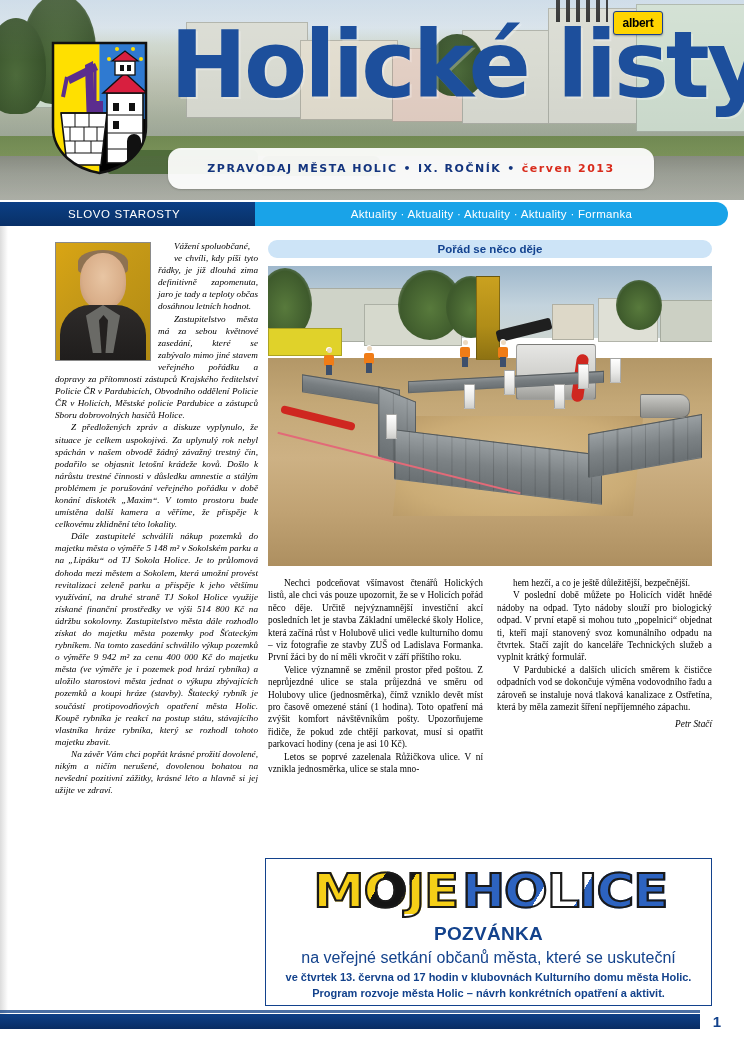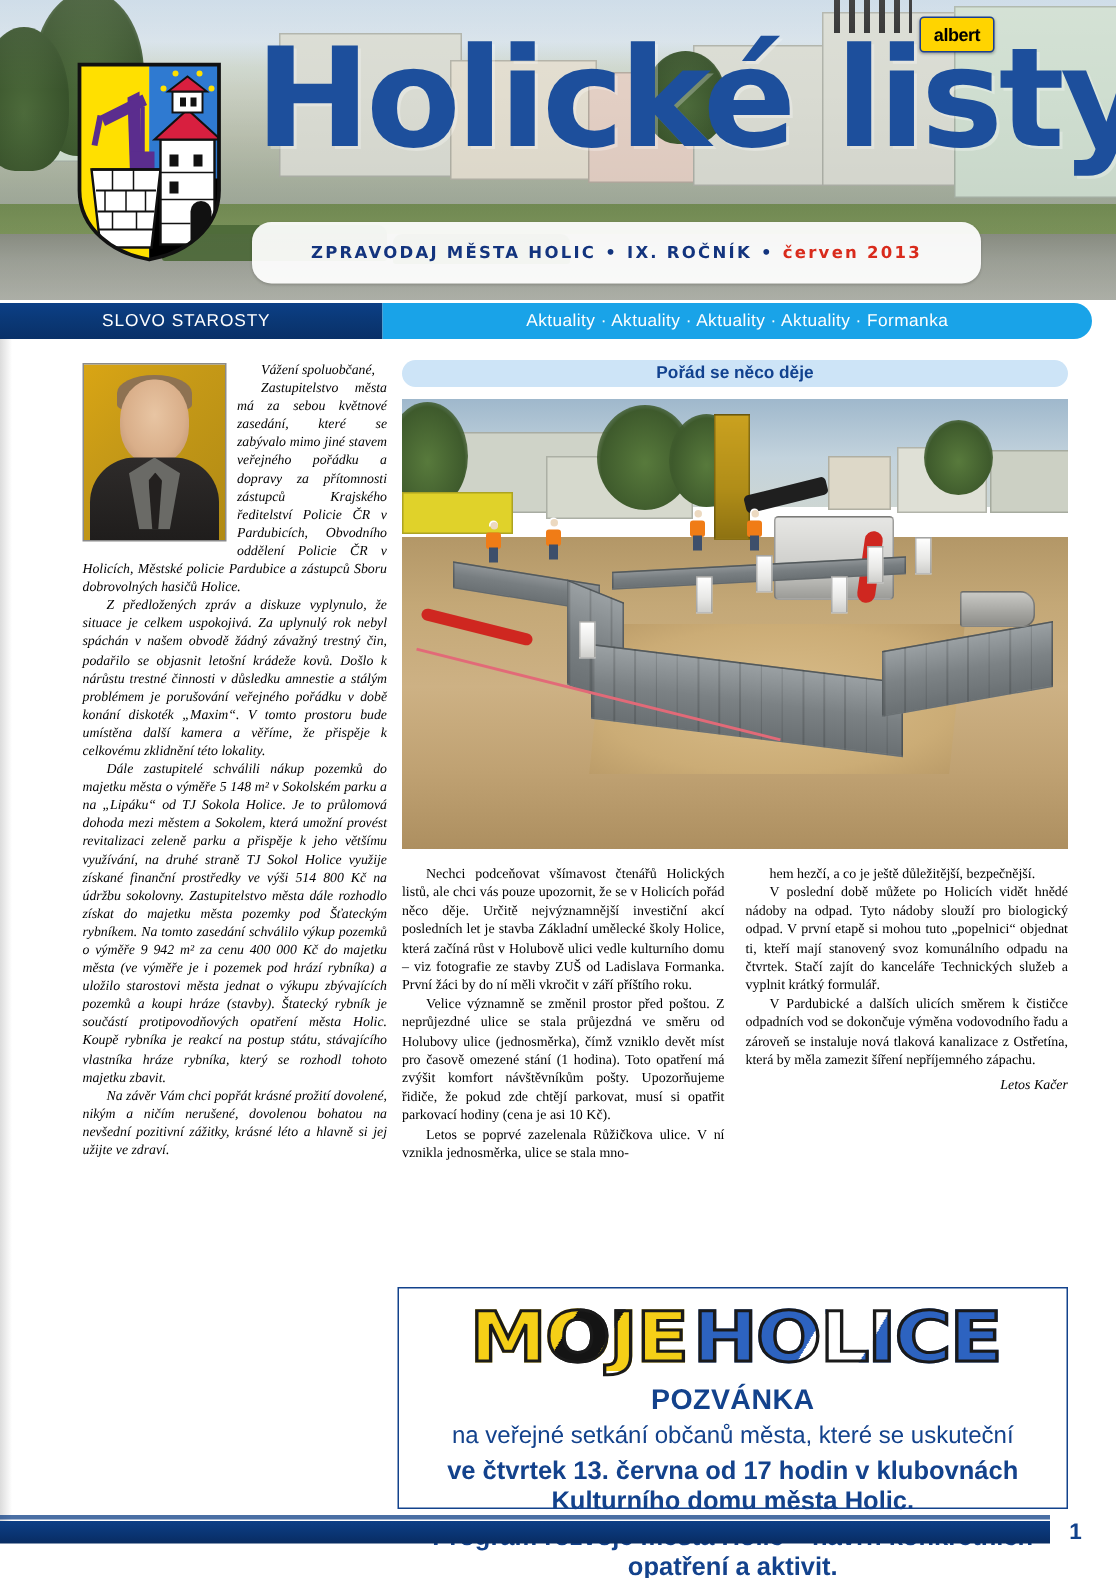--- a/index.html
+++ b/index.html
@@ -425,21 +425,21 @@
     text-align: center;
     font-family: "Liberation Sans", sans-serif;
     font-size: 16px;
     color: #13428c;
     margin-top: 4px;
   }
   .ad-line2, .ad-line3 {
     text-align: center;
     font-family: "Liberation Sans", sans-serif;
     font-weight: 700;
-    font-size: 17px;
+    font-size: 11px;
     color: #13428c;
     margin-top: 4px;
   }
 
   
   .footer-bar {
     position: absolute;
     left: 0; top: 1014px;
     width: 700px; height: 15px;
     background: linear-gradient(to bottom, #0d3f86 0%, #0a3472 60%, #092c62 100%);
@@ -577,20 +577,21 @@
 
   <div class="col-left">
     <div class="editor-photo">
       <div class="ep-hair"></div>
       <div class="ep-face"></div>
       <div class="ep-body"></div>
       <div class="ep-shirt"></div>
       <div class="ep-tie"></div>
     </div>
     <p>Vážení spoluobčané,</p>
+    <p>ve chvíli, kdy píši tyto řádky, je již dlouhá zima definitivně zapomenuta, jaro je tady a teploty občas dosáhnou letních hodnot.</p>
     <p>Zastupitelstvo města má za sebou květnové zasedání, které se zabývalo mimo jiné stavem veřejného pořádku a dopravy za přítomnosti zástupců Krajského ředitelství Policie ČR v Pardubicích, Obvodního oddělení Policie ČR v Holicích, Městské policie Pardubice a zástupců Sboru dobrovolných hasičů Holice.</p>
     <p>Z předložených zpráv a diskuze vyplynulo, že situace je celkem uspokojivá. Za uplynulý rok nebyl spáchán v našem obvodě žádný závažný trestný čin, podařilo se objasnit letošní krádeže kovů. Došlo k nárůstu trestné činnosti v důsledku amnestie a stálým problémem je porušování veřejného pořádku v době konání diskoték „Maxim“. V tomto prostoru bude umístěna další kamera a věříme, že přispěje k celkovému zklidnění této lokality.</p>
     <p>Dále zastupitelé schválili nákup pozemků do majetku města o výměře 5 148 m² v Sokolském parku a na „Lipáku“ od TJ Sokola Holice. Je to průlomová dohoda mezi městem a Sokolem, která umožní provést revitalizaci zeleně parku a přispěje k jeho většímu využívání, na druhé straně TJ Sokol Holice využije získané finanční prostředky ve výši 514 800 Kč na údržbu sokolovny. Zastupitelstvo města dále rozhodlo získat do majetku města pozemky pod Šťateckým rybníkem. Na tomto zasedání schválilo výkup pozemků o výměře 9 942 m² za cenu 400 000 Kč do majetku města (ve výměře je i pozemek pod hrází rybníka) a uložilo starostovi města jednat o výkupu zbývajících pozemků a koupi hráze (stavby). Štatecký rybník je součástí protipovodňových opatření města Holic. Koupě rybníka je reakcí na postup státu, stávajícího vlastníka hráze rybníka, který se rozhodl tohoto majetku zbavit.</p>
     <p>Na závěr Vám chci popřát krásné prožití dovolené, nikým a ničím nerušené, dovolenou bohatou na nevšední pozitivní zážitky, krásné léto a hlavně si jej užijte ve zdraví.</p>
   </div>
 
   <div class="headline-bar">
     <span>Pořád se něco děje</span>
   </div>
 
@@ -662,21 +663,21 @@
   <div class="col-mid">
     <p>Nechci podceňovat všímavost čtenářů Holických listů, ale chci vás pouze upozornit, že se v Holicích pořád něco děje. Určitě nejvýznamnější investiční akcí posledních let je stavba Základní umělecké školy Holice, která začíná růst v Holubově ulici vedle kulturního domu – viz fotografie ze stavby ZUŠ od Ladislava Formanka. První žáci by do ní měli vkročit v září příštího roku.</p>
     <p>Velice významně se změnil prostor před poštou. Z neprůjezdné ulice se stala průjezdná ve směru od Holubovy ulice (jednosměrka), čímž vzniklo devět míst pro časově omezené stání (1 hodina). Toto opatření má zvýšit komfort návštěvníkům pošty. Upozorňujeme řidiče, že pokud zde chtějí parkovat, musí si opatřit parkovací hodiny (cena je asi 10 Kč).</p>
     <p>Letos se poprvé zazelenala Růžičkova ulice. V ní vznikla jednosměrka, ulice se stala mno-</p>
   </div>
 
   <div class="col-right">
     <p>hem hezčí, a co je ještě důležitější, bezpečnější.</p>
     <p>V poslední době můžete po Holicích vidět hnědé nádoby na odpad. Tyto nádoby slouží pro biologický odpad. V první etapě si mohou tuto „popelnici“ objednat ti, kteří mají stanovený svoz komunálního odpadu na čtvrtek. Stačí zajít do kanceláře Technických služeb a vyplnit krátký formulář.</p>
     <p>V Pardubické a dalších ulicích směrem k čističce odpadních vod se dokončuje výměna vodovodního řadu a zároveň se instaluje nová tlaková kanalizace z Ostřetína, která by měla zamezit šíření nepříjemného zápachu.</p>
-    <p class="signature">Letos Kačer</p>
+    <p class="signature">Petr Stačí</p>
   </div>
 
   <div class="ad-box">
     <div class="ad-logo">
       <span class="logo-word logo-moje">MOJE</span>
       <span class="logo-word logo-holice">HOLICE</span>
     </div>
     <div class="ad-title">POZVÁNKA</div>
     <div class="ad-line1">na veřejné setkání občanů města, které se uskuteční</div>
     <div class="ad-line2">ve čtvrtek 13. června od 17 hodin v klubovnách Kulturního domu města Holic.</div>

